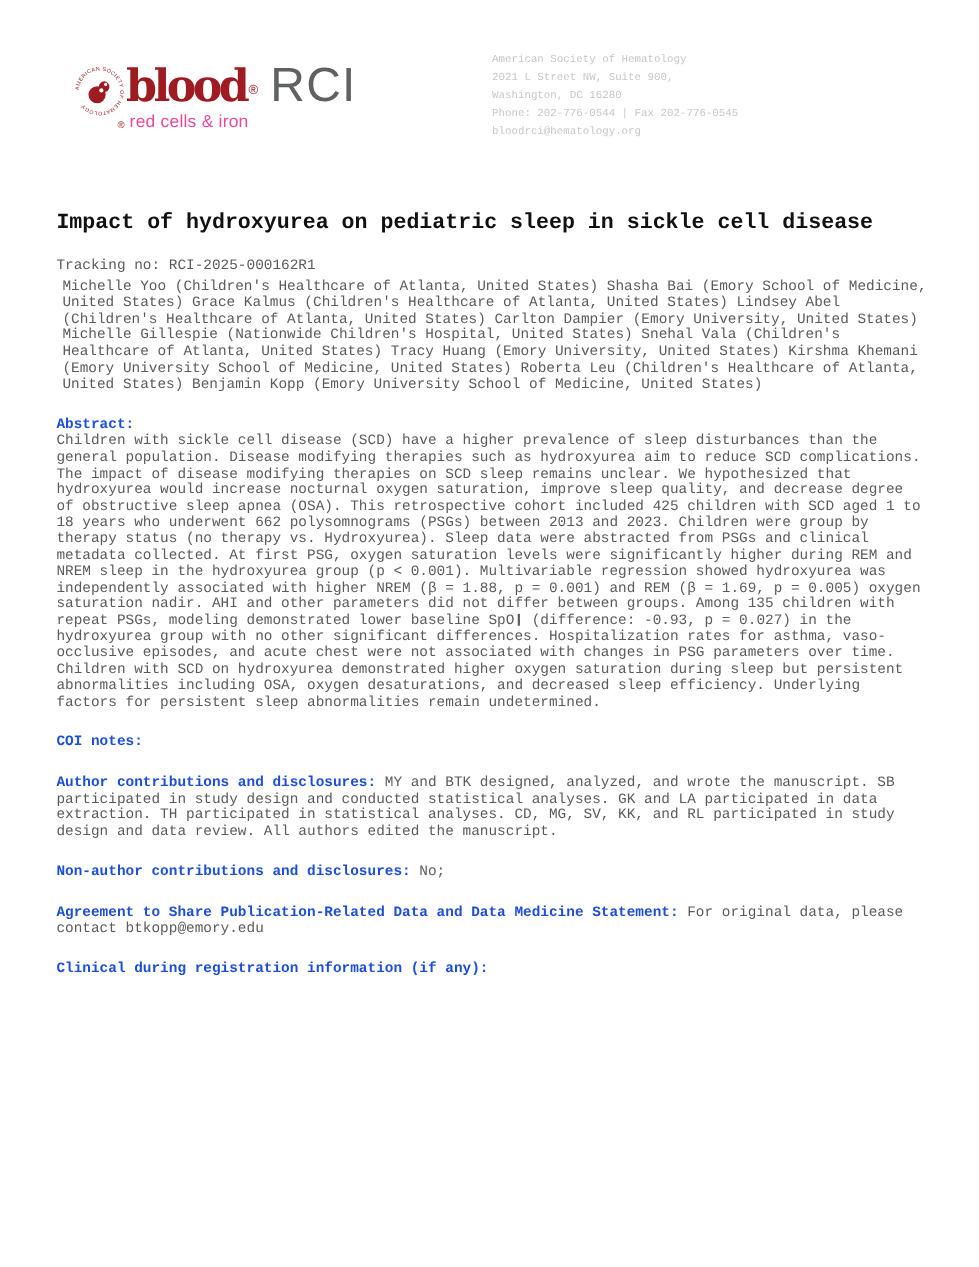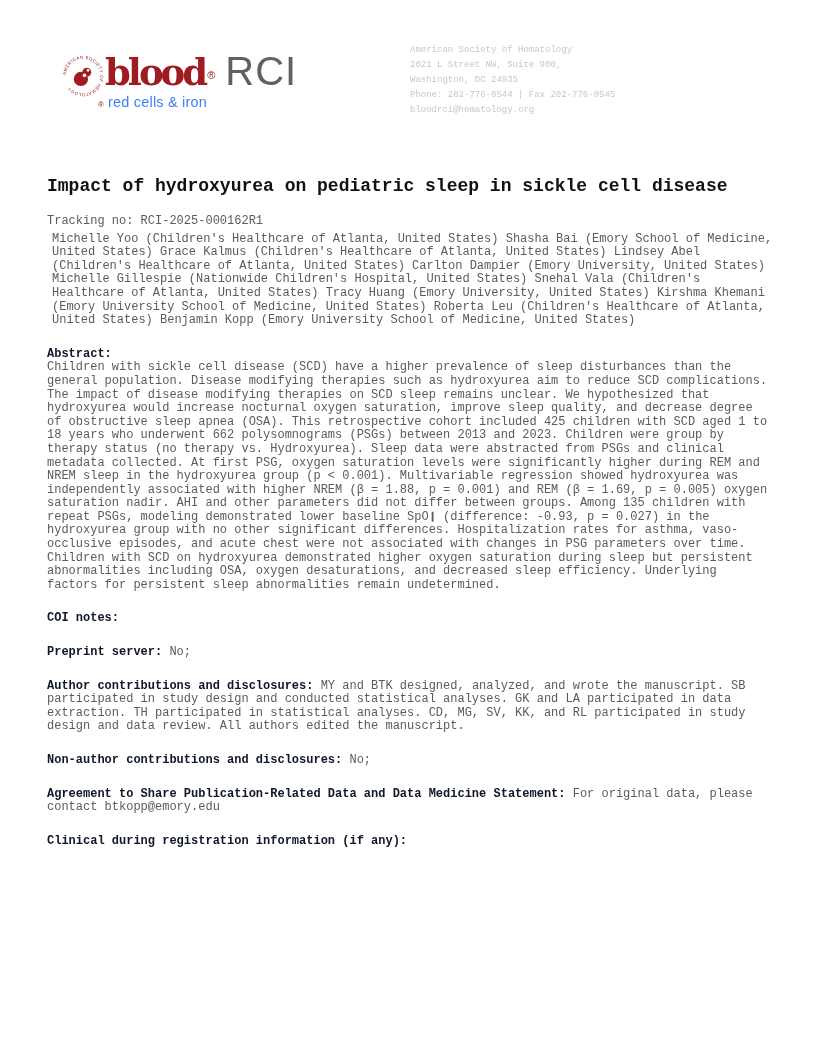--- a/index.html
+++ b/index.html
@@ -12,34 +12,34 @@
   .seal-reg{position:absolute;left:38px;top:48px;font-size:8px;color:#9e1b21;
             font-family:"Liberation Sans",sans-serif;}
   .wordmark{position:absolute;left:45px;top:-3px;white-space:nowrap;}
   .blood{font-family:"DejaVu Serif",serif;font-weight:bold;font-size:37px;
          letter-spacing:-3px;color:#9e1b21;}
   .reg-blood{font-size:11px;color:#9e1b21;vertical-align:super;margin-left:2px;
              font-family:"Liberation Sans",sans-serif;}
   .rci{font-family:"Liberation Sans",sans-serif;font-size:40px;color:#5f6163;
        margin-left:10px;letter-spacing:1px;}
   .tagline{position:absolute;left:48px;top:42px;font-family:"Liberation Sans",sans-serif;
-           font-size:14.5px;color:#3b82f6;letter-spacing:0.2px;}
+           font-size:14.5px;color:#ec4899;letter-spacing:0.2px;}
 
   .contact{position:absolute;left:410px;top:43px;font-size:9px;line-height:15px;
            color:#c7c7c7;}
 
   
   .doc{position:absolute;left:47px;top:177px;width:727px;font-size:12px;
        line-height:13.6px;color:#5b5b5b;}
   .title{font-size:18px;line-height:18px;font-weight:bold;color:#111;
          margin:0 0 20px 0;}
   .tracking{margin:0 0 4px 0;}
   .authors{margin:0 0 20px 5px;}
   .section{margin:0 0 20px 0;}
-  .section-label{font-weight:bold;color:#0f172a;}
+  .section-label{font-weight:bold;color:#1d4ed8;}
   .section.stacked .section-label{display:block;}
 </style>
 </head>
 <body>
 
 <div class="page">
 
   <div>
     <div class="logo">
       <svg class="seal" viewBox="0 0 100 100" aria-hidden="true">
@@ -57,37 +57,36 @@
       <span class="seal-reg">®</span>
       <div class="wordmark">
         <span class="blood">blood</span><span class="reg-blood">®</span><span class="rci">RCI</span>
       </div>
       <div class="tagline">red cells &amp; iron</div>
     </div>
 
     <div class="contact">
         <div>American Society of Hematology</div>
         <div>2021 L Street NW, Suite 900,</div>
-        <div>Washington, DC 24935</div>
+        <div>Washington, DC 16280</div>
         <div>Phone: 202-776-0544 | Fax 202-776-0545</div>
         <div>bloodrci@hematology.org</div>
       </div>
   </div>
 
   <div class="doc">
     <h1 class="title">Impact of hydroxyurea on pediatric sleep in sickle cell disease</h1>
     <p class="tracking">Tracking no: RCI-2025-000162R1</p>
     <p class="authors">Michelle Yoo (Children's Healthcare of Atlanta, United States) Shasha Bai (Emory School of Medicine, United States) Grace Kalmus (Children's Healthcare of Atlanta, United States) Lindsey Abel (Children's Healthcare of Atlanta, United States) Carlton Dampier (Emory University, United States) Michelle Gillespie (Nationwide Children's Hospital, United States) Snehal Vala (Children's Healthcare of Atlanta, United States) Tracy Huang (Emory University, United States) Kirshma Khemani (Emory University School of Medicine, United States) Roberta Leu (Children's Healthcare of Atlanta, United States) Benjamin Kopp (Emory University School of Medicine, United States)</p>
     <div id="sections">
   <p class="section stacked"><span class="section-label">Abstract:</span><span class="section-body">Children with sickle cell disease (SCD) have a higher prevalence of sleep disturbances than the general population. Disease modifying therapies such as hydroxyurea aim to reduce SCD complications. The impact of disease modifying therapies on SCD sleep remains unclear. We hypothesized that hydroxyurea would increase nocturnal oxygen saturation, improve sleep quality, and decrease degree of obstructive sleep apnea (OSA). This retrospective cohort included 425 children with SCD aged 1 to 18 years who underwent 662 polysomnograms (PSGs) between 2013 and 2023. Children were group by therapy status (no therapy vs. Hydroxyurea). Sleep data were abstracted from PSGs and clinical metadata collected. At first PSG, oxygen saturation levels were significantly higher during REM and NREM sleep in the hydroxyurea group (p &lt; 0.001). Multivariable regression showed hydroxyurea was independently associated with higher NREM (β = 1.88, p = 0.001) and REM (β = 1.69, p = 0.005) oxygen saturation nadir. AHI and other parameters did not differ between groups. Among 135 children with repeat PSGs, modeling demonstrated lower baseline SpO❙ (difference: -0.93, p = 0.027) in the hydroxyurea group with no other significant differences. Hospitalization rates for asthma, vaso-occlusive episodes, and acute chest were not associated with changes in PSG parameters over time. Children with SCD on hydroxyurea demonstrated higher oxygen saturation during sleep but persistent abnormalities including OSA, oxygen desaturations, and decreased sleep efficiency. Underlying factors for persistent sleep abnormalities remain undetermined.</span></p>
 
 
   <p class="section"><span class="section-label">COI notes:</span><span class="section-body"></span></p>
 
-  <p class="section"><span class="section-label">Preprint server:</span><span class="section-body"> No;</span></p>
 
   <p class="section"><span class="section-label">Author contributions and disclosures:</span><span class="section-body"> MY and BTK designed, analyzed, and wrote the manuscript. SB participated in study design and conducted statistical analyses. GK and LA participated in data extraction. TH participated in statistical analyses. CD, MG, SV, KK, and RL participated in study design and data review. All authors edited the manuscript.</span></p>
 
   <p class="section"><span class="section-label">Non-author contributions and disclosures:</span><span class="section-body"> No;</span></p>
 
   <p class="section"><span class="section-label">Agreement to Share Publication-Related Data and Data Medicine Statement:</span><span class="section-body"> For original data, please contact btkopp@emory.edu</span></p>
 
   <p class="section"><span class="section-label">Clinical during registration information (if any):</span><span class="section-body"></span></p>
 </div>
   </div>

